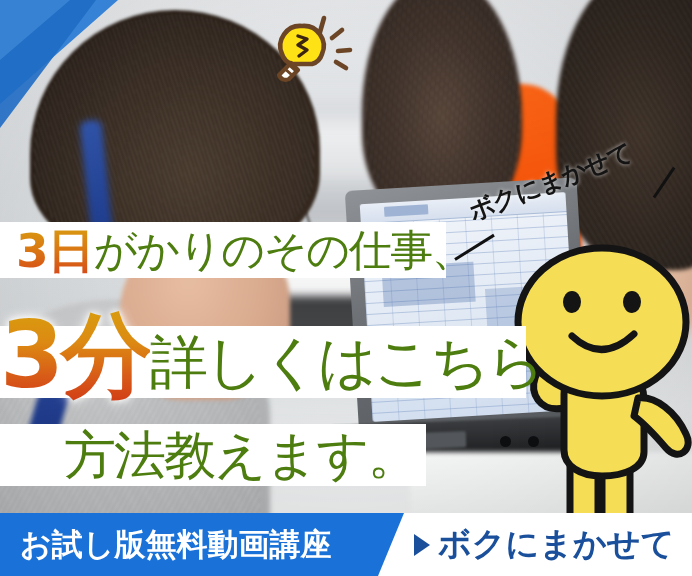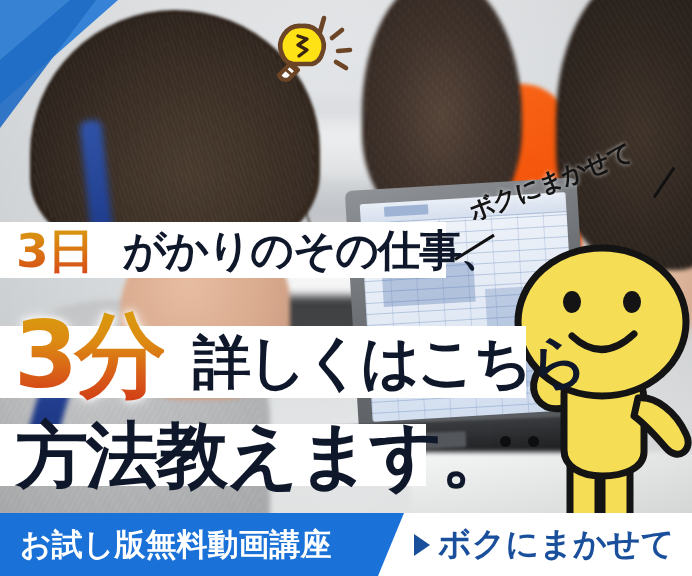--- a/index.html
+++ b/index.html
@@ -228,27 +228,27 @@
     opacity:.55;
   }
 
   
   .bulb{ position:absolute; left:262px; top:6px; width:96px; height:78px; }
 
   
   .band{
     position:absolute; background:#ffffff;
     display:flex; align-items:center;
-    white-space:nowrap; line-height:1;gap:29px;
+    white-space:nowrap; line-height:1;
   }
   .band-1{ left:0; top:222px; width:446px; height:56px; padding-left:16px; }
-  .band-2{ left:0; top:326px; width:526px; height:72px; padding-left:14px; }
+  .band-2{ left:0; top:326px; width:526px; height:72px; padding-left:0; }
   .band-3{ left:0; top:424px; width:426px; height:62px; padding-left:16px; }
 
-  .jp{ font-family:"DejaVu Sans","Liberation Sans",sans-serif; font-weight:bold; color:#0f172a; }
+  .jp{ font-family:"DejaVu Sans","Liberation Sans",sans-serif; font-weight:normal; color:#4d7c0f; }
 
   .accent-sm{
     font-size:47px; font-weight:bold; letter-spacing:-1px;
     background:linear-gradient(180deg,#d89a10 0%,#da7d13 42%,#d64c17 100%);
     -webkit-background-clip:text; background-clip:text; color:transparent;
     -webkit-text-fill-color:transparent;
     font-family:"DejaVu Sans","Liberation Sans",sans-serif;
   }
   .rest-sm{ font-size:43px; letter-spacing:-1.5px; }
 
@@ -256,21 +256,21 @@
     font-size:92px; font-weight:bold; letter-spacing:-3px;
     background:linear-gradient(180deg,#d99c0e 0%,#dc8a12 35%,#d85b18 72%,#d13d15 100%);
     -webkit-background-clip:text; background-clip:text; color:transparent;
     -webkit-text-fill-color:transparent;
     font-family:"DejaVu Sans","Liberation Sans",sans-serif;
     position:relative; top:-6px;
     text-shadow:0 0 0 transparent;
     filter:drop-shadow(0 0 3px rgba(255,255,255,.95)) drop-shadow(0 0 6px rgba(255,255,255,.8));
   }
   .rest-lg{ font-size:58px; letter-spacing:-3px; }
-  .rest-md{ font-size:72px; letter-spacing:-2px; }
+  .rest-md{ font-size:52px; letter-spacing:-2px;margin-left:48px; }
 
   
   .speech{
     position:absolute; left:470px; top:196px;
     transform:rotate(-21deg); transform-origin:left center;
     font-size:25px; font-weight:bold; color:#141414; letter-spacing:-1px;
     font-family:"DejaVu Sans","Liberation Sans",sans-serif;
     white-space:nowrap; text-shadow:0 0 4px rgba(255,255,255,.7);
   }
   .speech-line-l{

